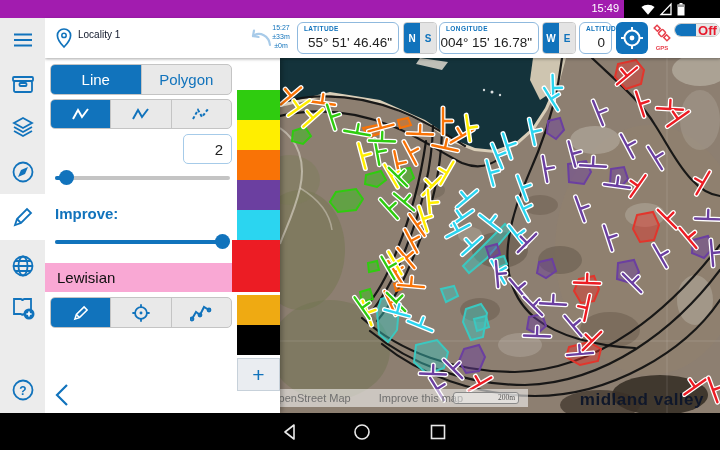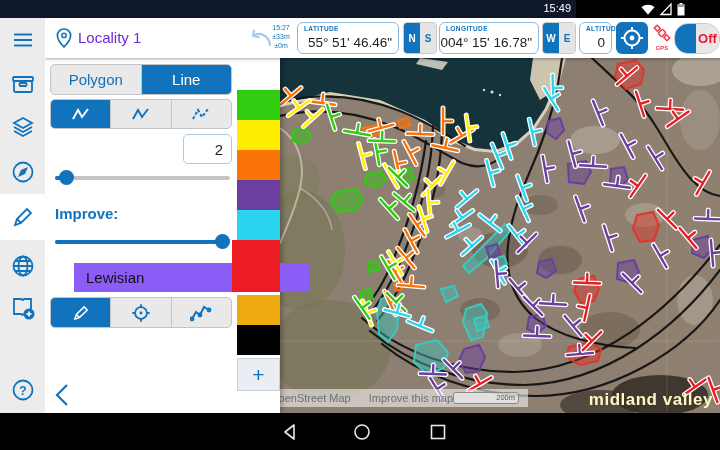--- a/index.html
+++ b/index.html
@@ -1,44 +1,44 @@
 <!DOCTYPE html>
 <html><head>
 <meta charset="utf-8">
 <style>
   html,body{margin:0;padding:0;background:#000;}
   *{box-sizing:border-box;font-family:"Liberation Sans",sans-serif;}
   #screen{position:relative;width:720px;height:450px;overflow:hidden;background:#000;}
   .abs{position:absolute;}
 
   
-  #statusbar{left:0;top:0;width:576px;height:18px;background:#0f172a;color:#fff;}
+  #statusbar{left:0;top:0;width:624px;height:18px;background:#a21caf;color:#fff;}
   #statusbar .time{position:absolute;right:5px;top:2px;font-size:11px;color:#fff;}
   #statusbar svg{position:absolute;top:2px;}
 
   
   #navbar{left:0;top:413px;width:720px;height:37px;background:#000;}
   .navbtn{position:absolute;top:9px;width:20px;height:20px;}
 
   
   #topbar{left:45px;top:18px;width:675px;height:40px;background:#fff;z-index:6;box-shadow:0 1px 3px rgba(0,0,0,.35);}
   #locality-header{position:absolute;left:0;top:0;width:235px;height:40px;background:#fff;}
-  #locality-header .txt{position:absolute;left:33px;top:11px;font-size:15px;color:#6d28d9;}
+  #locality-header .txt{position:absolute;left:33px;top:11px;font-size:10px;color:#0f172a;}
   .gps-field{position:absolute;top:4px;height:32px;border:1.5px solid #8FB9DE;border-radius:6px;background:#fff;}
   .gps-field .lbl{position:absolute;left:6px;top:2px;font-size:6.5px;font-weight:bold;letter-spacing:.4px;color:#1173BC;}
   .gps-field .val{position:absolute;left:0;right:6px;bottom:3px;font-size:13.5px;color:#222;text-align:right;white-space:nowrap;}
   .hemi{position:absolute;top:4px;height:32px;border-radius:4px;overflow:hidden;display:flex;border:1px solid #C9C9C9;}
   .hemi div{width:16px;height:100%;display:flex;align-items:center;justify-content:center;font-size:10px;font-weight:bold;}
   .hemi .on{background:#1173BC;color:#fff;}
   .hemi .off{background:#E4E4E4;color:#1173BC;}
   #fix-info{position:absolute;left:222px;top:5px;width:28px;font-size:7px;line-height:9px;color:#1173BC;text-align:center;}
   #locate-btn{position:absolute;left:571px;top:4px;width:32px;height:32px;background:#1173BC;border-radius:6px;}
   #gps-ind{position:absolute;left:607px;top:6px;width:20px;height:30px;text-align:center;}
   #gps-ind .cap{font-size:6px;color:#E8414D;font-weight:bold;margin-top:-1px;}
-  #pwr{position:absolute;left:629px;top:5px;width:46px;height:31px;border-radius:14px;overflow:hidden;display:flex;border:1px solid #C9C9C9;}
+  #pwr{position:absolute;left:629px;top:5px;width:46px;height:14px;border-radius:14px;overflow:hidden;display:flex;border:1px solid #C9C9C9;}
   #pwr .knob{width:21px;background:#1173BC;}
   #pwr .state{flex:1;background:#E7E7E7;display:flex;align-items:center;justify-content:center;font-size:13px;font-weight:bold;color:#E8192C;}
 
   
   #sidebar{left:0;top:18px;width:45px;height:395px;background:#ECECEC;z-index:7;}
   .side-item{position:absolute;left:0;width:45px;height:40px;display:flex;align-items:center;justify-content:center;}
   .side-item.active{background:#fff;}
   .side-item svg{stroke:#1173BC;fill:none;stroke-width:1.8;}
 
   
@@ -62,23 +62,23 @@
   #swatch-column{left:237px;top:90px;width:43px;z-index:6;display:flex;flex-direction:column;}
   .swatch{width:43px;height:30px;}
   .swatch.selected{width:48px;height:52px;margin-left:-5px;margin-bottom:3px;}
   #add-color{left:237px;top:358px;width:43px;height:33px;z-index:6;background:#EAEDF1;border:1px solid #C7D1DA;color:#1173BC;font-size:21px;display:flex;align-items:center;justify-content:center;font-weight:300;}
 
   
   #map{left:280px;top:58px;width:440px;height:355px;overflow:hidden;background:#8D7F71;}
   .geo-line{stroke:#121212;stroke-width:2.2;fill:none;stroke-linecap:round;opacity:.95;}
   #attrib{position:absolute;left:0;bottom:6px;width:248px;height:18px;background:rgba(255,255,255,.55);display:flex;align-items:center;font-size:11px;color:#6F6F6F;white-space:nowrap;}
   #attrib .src{margin-left:-10px;}
-  #attrib .improve{margin-left:18px;}
-  #scalebar{position:absolute;left:173px;bottom:9px;width:66px;height:12px;border:1.5px solid #8a8a8a;border-radius:3px;background:rgba(255,255,255,.45);font-size:7.5px;color:#555;text-align:right;padding-right:3px;line-height:10px;}
-  #maplogo{position:absolute;right:7px;bottom:3px;font-size:17px;font-weight:bold;color:#fef9c3;letter-spacing:.5px;}
+  #attrib .improve{margin-left:28px;}
+  #scalebar{position:absolute;left:173px;bottom:9px;width:66px;height:12px;border:1.5px solid #8a8a8a;border-radius:3px;background:rgba(255,255,255,.45);font-size:7.5px;color:#555;text-align:right;padding-right:3px;line-height:10px;font-family:Liberation Serif, serif;}
+  #maplogo{position:absolute;right:16px;bottom:3px;font-size:17px;font-weight:bold;color:#0f172a;letter-spacing:.5px;}
 </style>
 </head>
 <body>
 
 <div id="screen">
 
   <div id="statusbar" class="abs">
     <svg style="left:640px" width="16" height="14" viewBox="0 0 17 14">
         <path d="M8.5,13 L1.5,5 A11,11 0 0 1 15.5,5 Z" fill="#fff"></path>
       </svg>
@@ -209,22 +209,22 @@
     <div class="side-item" style="top:352px">
       <svg width="26" height="26" viewBox="0 0 26 26">
           <circle cx="13" cy="13" r="9.5"></circle>
           <text x="13" y="17.5" text-anchor="middle" font-size="12" font-weight="bold" fill="#1173BC" stroke="none">?</text>
         </svg>
     </div>
   </div>
 
   <div id="panel" class="abs">
     <div class="seg" style="top:6px;height:31px">
+      <div class="cell active">Line</div>
       <div class="cell">Polygon</div>
-      <div class="cell active">Line</div>
     </div>
 
     <div class="seg" style="top:41px;height:30px">
       <div class="cell active">
           <svg width="20" height="16" viewBox="0 0 20 16">
             <polyline points="2,13 7,4 11,11 17,3" fill="none"></polyline>
           </svg>
         </div>
       <div class="cell">
           <svg width="20" height="16" viewBox="0 0 20 16" stroke-width="1.2">
@@ -245,21 +245,21 @@
       <div class="thumb" style="left:4px"></div>
     </div>
 
     <span class="plabel" style="top:147px">Improve:</span>
     <div class="slider" style="top:176px">
       <div class="track"></div>
       <div class="fill" style="left:0;width:168px"></div>
       <div class="thumb" style="left:160px"></div>
     </div>
 
-    <div id="unit-banner" style="background: #8b5cf6; margin-left: 29px;">Lewisian</div>
+    <div id="unit-banner" style="background: #f9a8d4;">Lewisian</div>
 
     <div class="seg" style="top:239px;height:31px">
       <div class="cell active">
         <svg width="20" height="20" viewBox="0 0 26 26">
             <path d="M5,21 L7,15 L17,5 L21,9 L11,19 Z"></path>
             <path d="M7,15 L11,19"></path>
           </svg>
       </div>
       <div class="cell">
         <svg width="20" height="20" viewBox="0 0 22 22" stroke-width="1.5">

